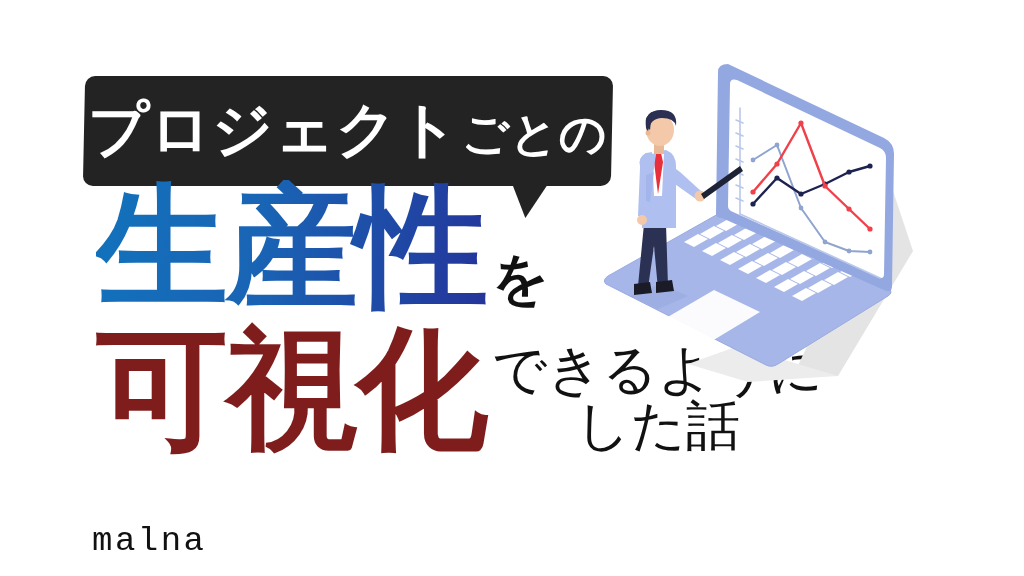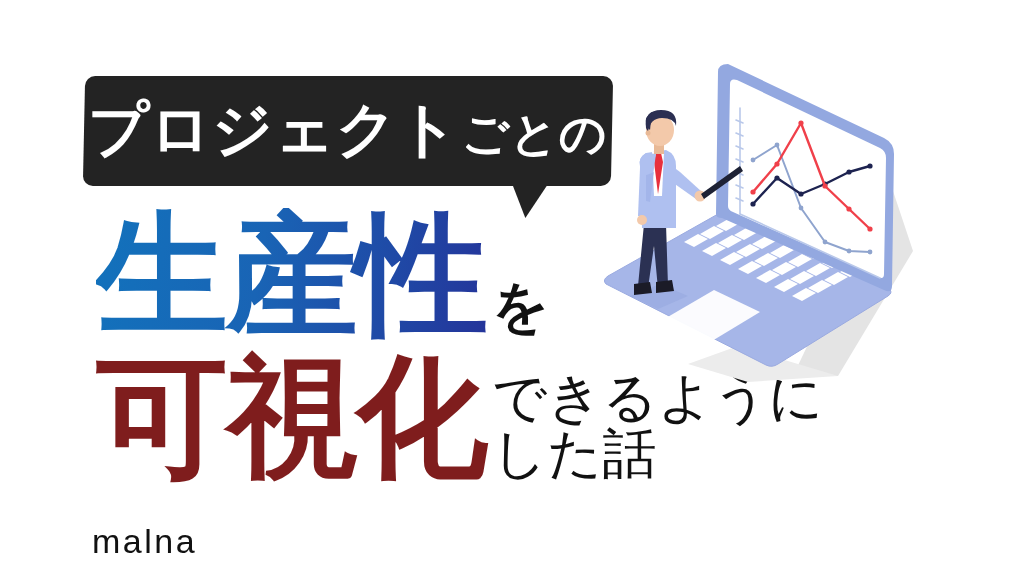--- a/index.html
+++ b/index.html
@@ -68,22 +68,23 @@
     border-left: 20px solid transparent;
     border-right: 20px solid transparent;
     border-top: 38px solid #232323;
     transform: skewX(-8deg);
   }
 
   
   .headline {
     position: absolute;
     left: 96px;
-    top: 208px;
+    top: 180px;
     width: 800px;
+    text-align: center;
   }
   .hl-row {
     display: flex;
     align-items: flex-end;
     white-space: nowrap;
   }
   .hl-row-2 { margin-top: 8px; }
 
   .big-blue-grad {
     font-size: 132px;
@@ -120,21 +121,21 @@
     margin-left: 6px;
     padding-bottom: 4px;
     white-space: pre-line;
   }
 
   
   .brand {
     position: absolute;
     left: 92px;
     top: 524px;
-    font-family: Liberation Sans, sans-serif;
+    font-family: Liberation Mono, monospace;
     font-size: 34px;
     font-weight: 400;
     color: #111111;
     letter-spacing: 2.5px;
     line-height: 1;
   }
 
   
   .illus {
     position: absolute;

